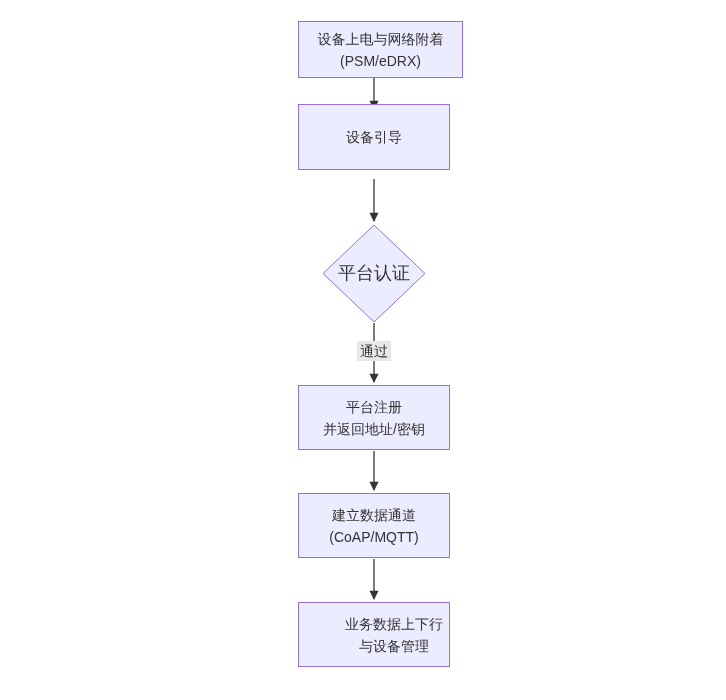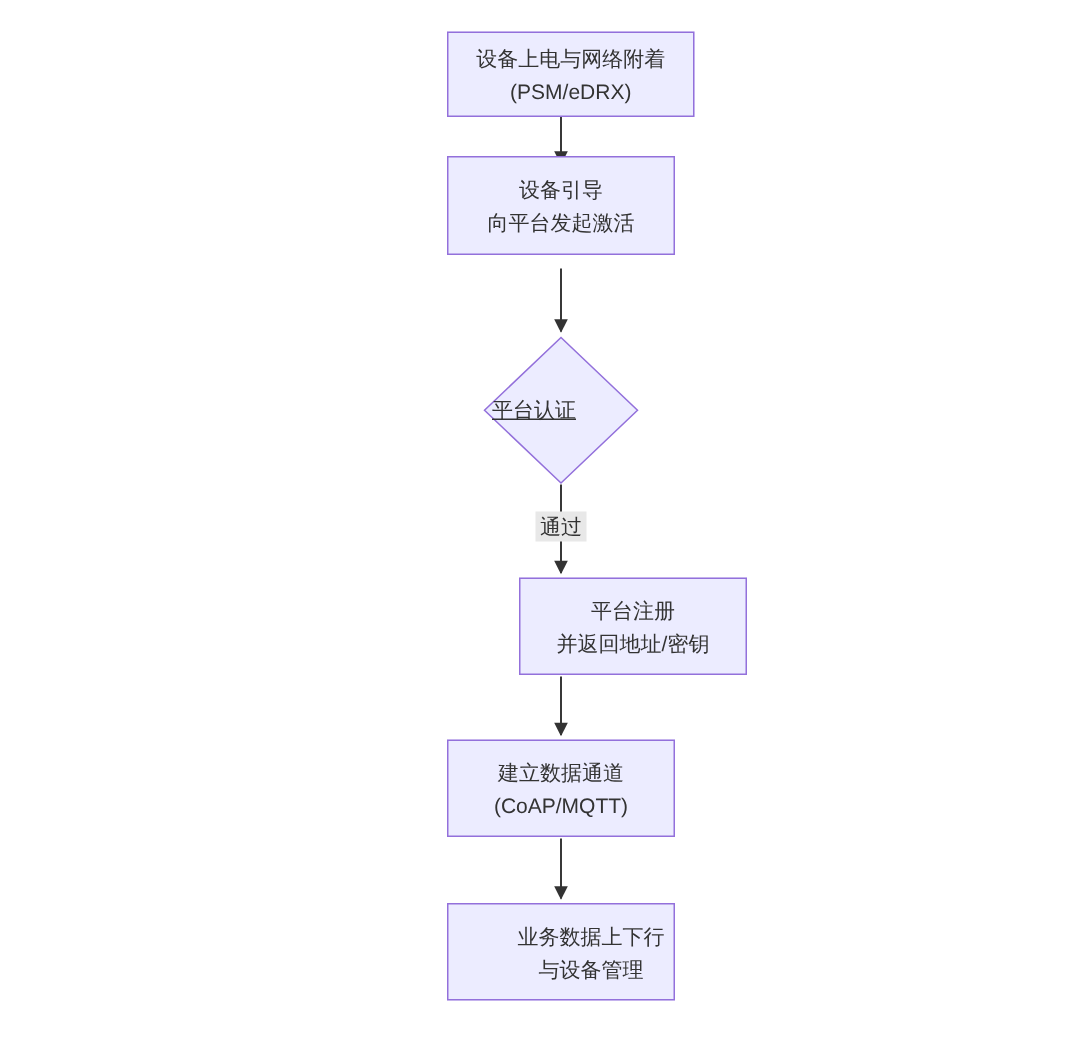--- a/index.html
+++ b/index.html
@@ -49,32 +49,31 @@
     flex-direction:column;
     align-items:center;
     justify-content:center;
     text-align:center;
     font-size:14px;
     line-height:22px;
     color:var(--text);
   }
   .node-a{left:298px;top:21px;width:165px;height:57px;}
   .node-b{left:298px;top:104px;width:152px;height:66px;}
-  .node-d{left:298px;top:385px;width:152px;height:65px;margin-left:48px;}
+  .node-d{left:298px;top:385px;width:152px;height:65px;}
   .node-e{left:298px;top:493px;width:152px;height:65px;}
   .node-f{left:298px;top:602px;width:152px;height:65px;padding-left:40px;}
   .decision-label{
     position:absolute;
-    left:356px;top:273px;
+    left:374px;top:273px;
     transform:translate(-50%,-50%);
-    font-size:14px;
+    font-size:18px;
     line-height:22px;
     color:var(--text);
     white-space:nowrap;
-    text-decoration:underline;
   }
   .edge-label{
     position:absolute;
     left:374px;top:351px;
     transform:translate(-50%,-50%);
     background:var(--edge-label-bg);
     padding:1px 3px;
     font-size:14px;
     line-height:18px;
     color:var(--text);
@@ -100,21 +99,20 @@
     <polygon class="decision-shape" points="374,225 425,273.5 374,322 323,273.5"></polygon>
   </svg>
 
   <div class="node node-a">
     <span>设备上电与网络附着</span>
     <span>(PSM/eDRX)</span>
   </div>
 
   <div class="node node-b">
     <span>设备引导</span>
-    <span>向平台发起激活</span>
   </div>
 
   <div class="decision-label">平台认证</div>
 
   <div class="edge-label">通过</div>
 
   <div class="node node-d">
     <span>平台注册</span>
     <span>并返回地址/密钥</span>
   </div>

